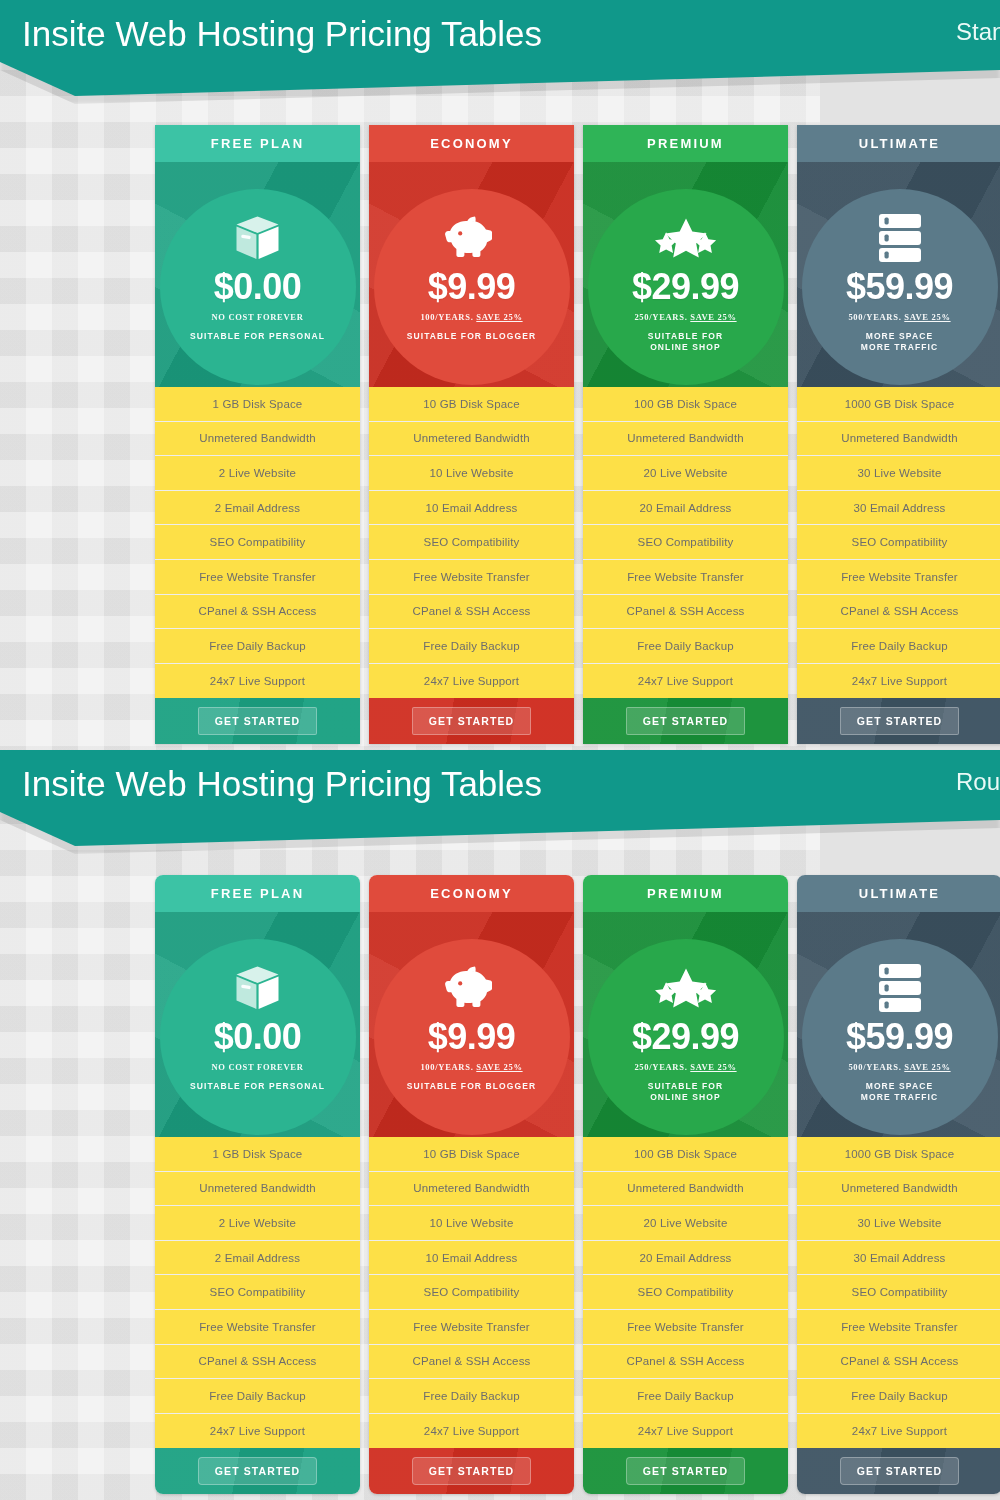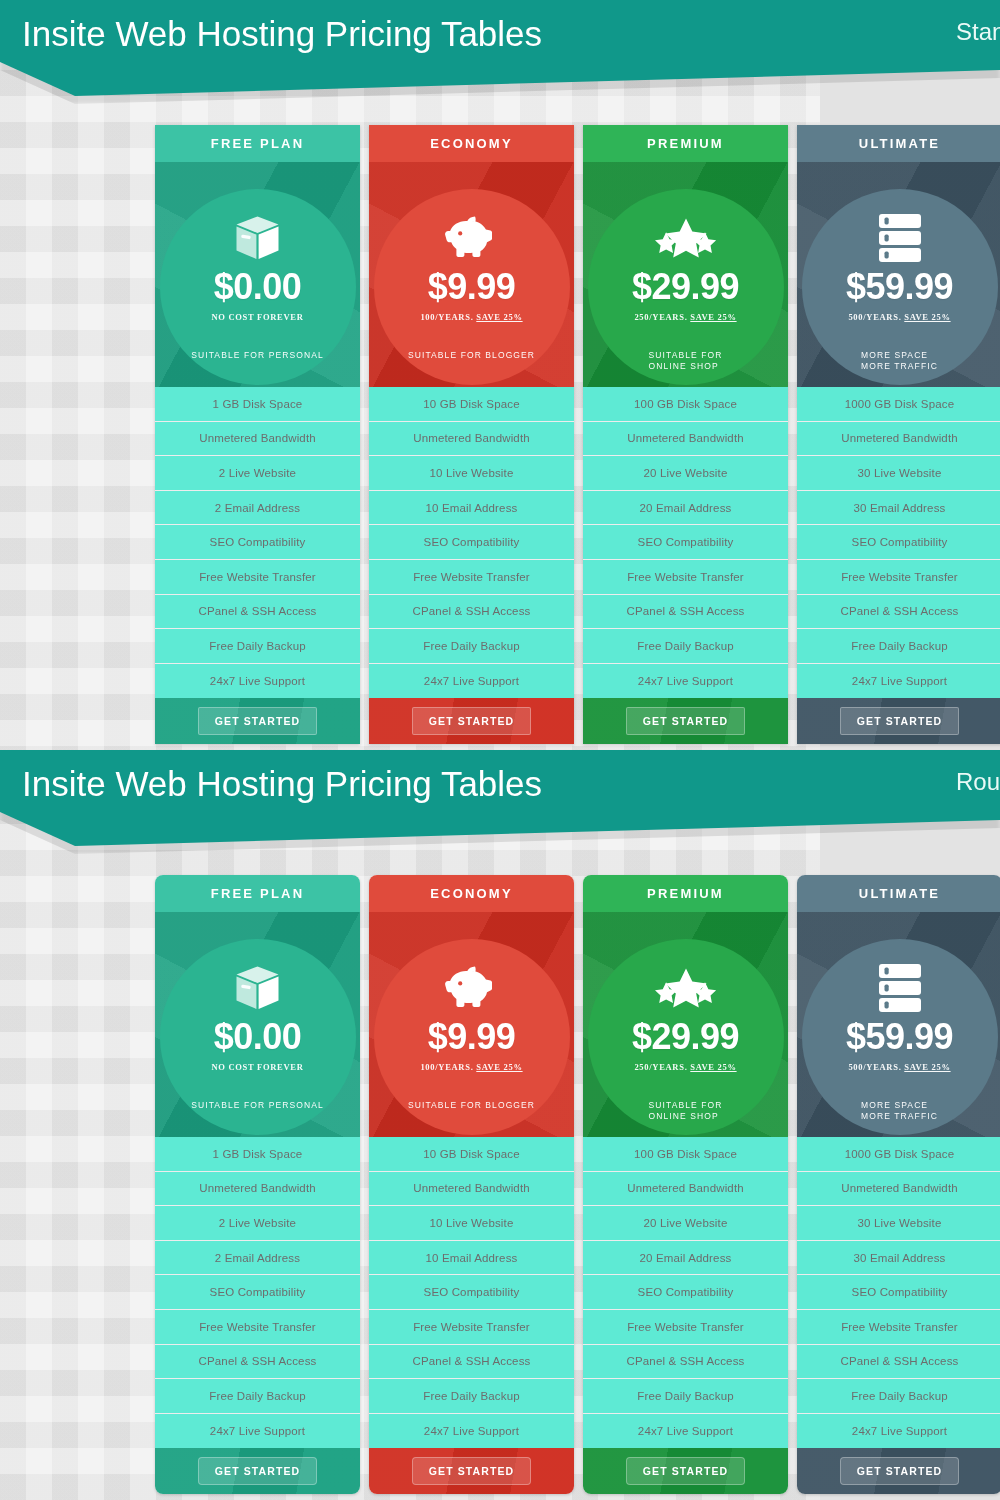--- a/index.html
+++ b/index.html
@@ -106,27 +106,27 @@
     font-size:36px; font-weight:700; letter-spacing:-0.5px;
     line-height:1; margin-top:4px;
     text-shadow:0 1px 1px rgba(0,0,0,0.08);
   }
   .per{
     font-size:8.5px; font-weight:700; letter-spacing:0.7px;
     margin-top:7px; text-transform:uppercase; opacity:.95;font-family:Liberation Serif, serif;
   }
   .per u{ text-decoration:underline; }
   .suit{
-    font-size:8.5px; font-weight:400; letter-spacing:1.1px;
-    margin-top:28px; text-transform:uppercase; text-align:left;
+    font-size:8.5px; font-weight:700; letter-spacing:1.1px;
+    margin-top:9px; text-transform:uppercase; text-align:center;
     line-height:1.35; opacity:.97;
   }
 
   
-  .features{ background:#5eead4;text-align:center; }
+  .features{ background:#fde047;text-align:center; }
   .feat{
     height:34.6px;
     display:flex; align-items:center; justify-content:center;
     font-size:11.5px; color:#6d6d6d;
     border-bottom:1px solid #ededed;
     letter-spacing:0.15px;
   }
   .feat:last-child{ border-bottom:none; }
 
   

